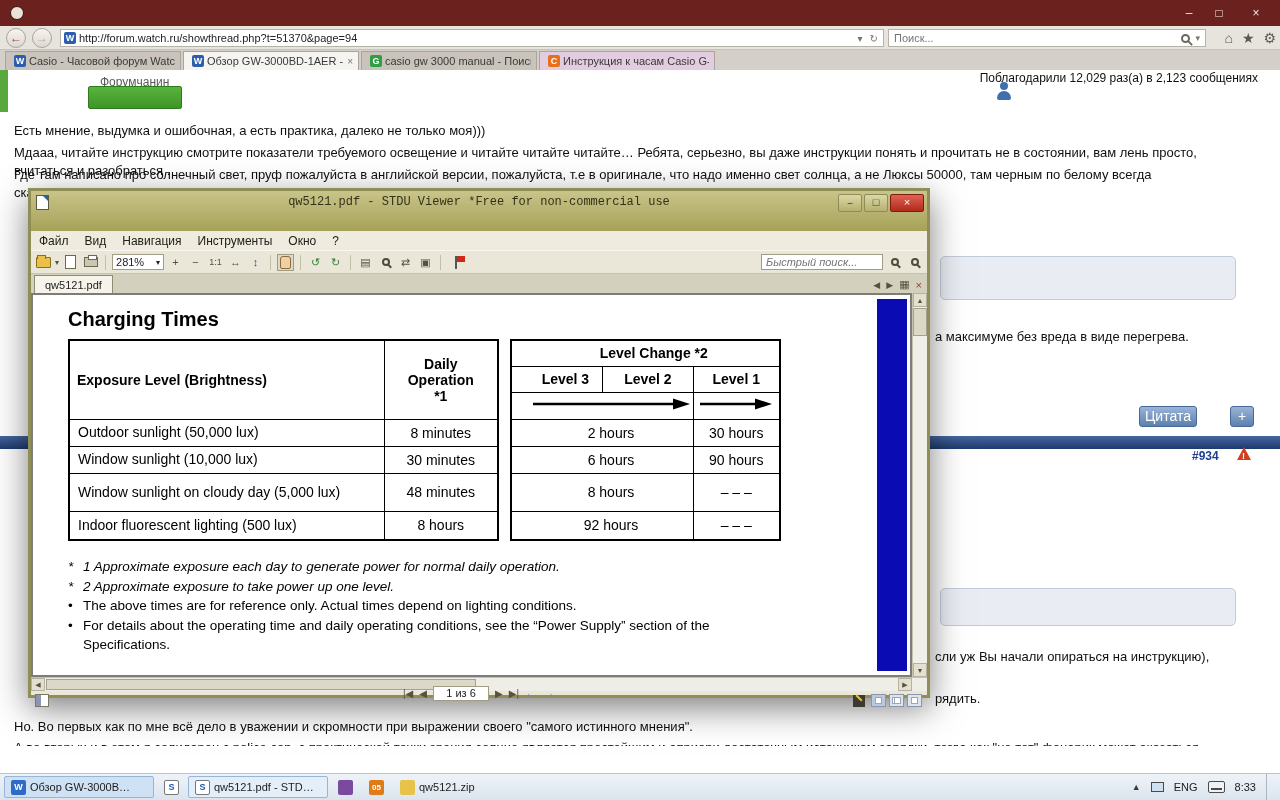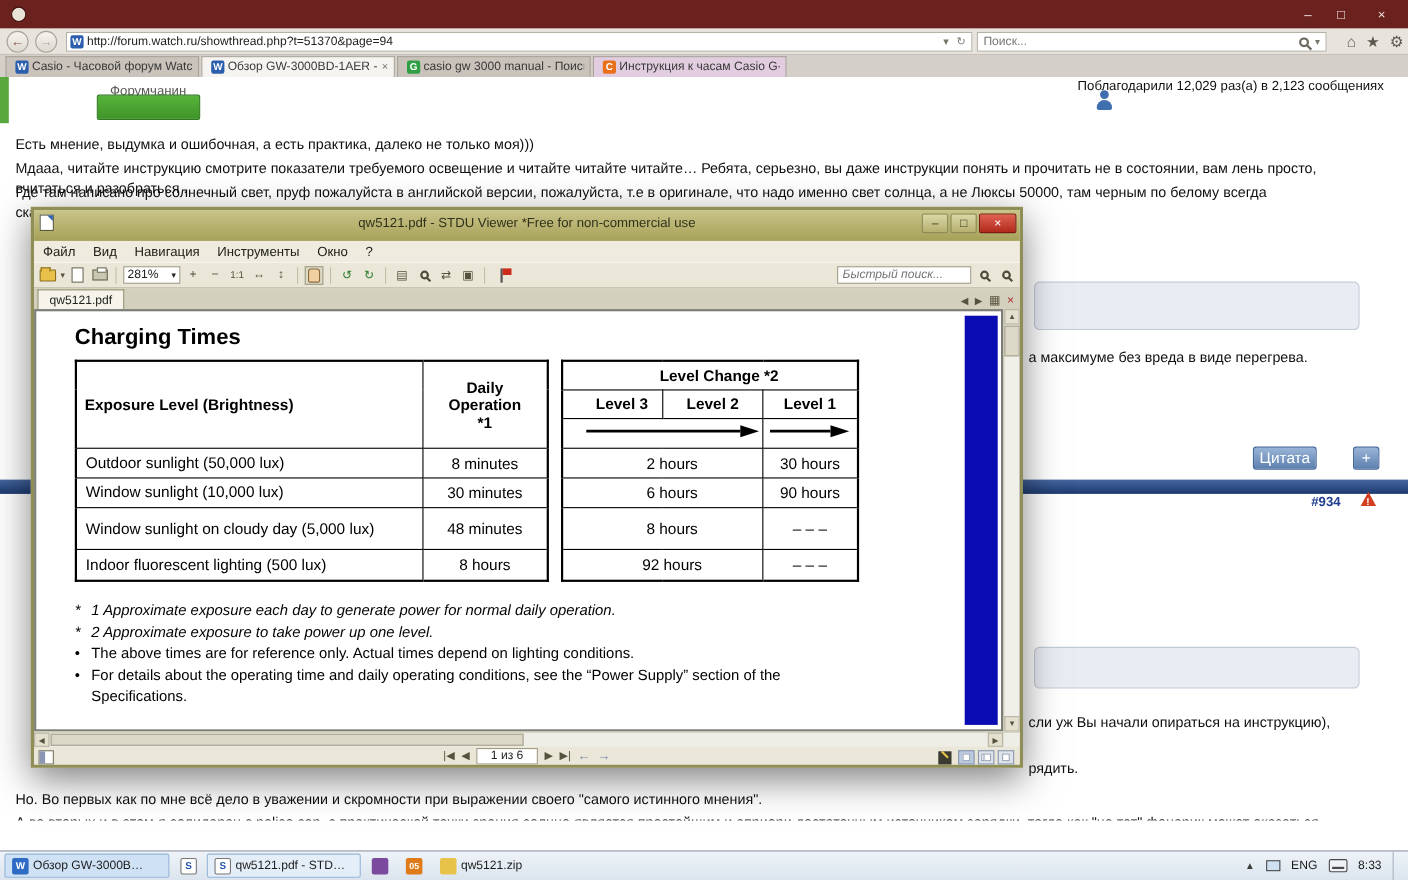--- a/index.html
+++ b/index.html
@@ -45,21 +45,21 @@
   .warn i{position:absolute;left:-2px;top:3px;color:#fff;font-size:9px;font-weight:bold;font-style:normal;}
   .person{position:absolute;width:16px;height:19px;}
   .person::before{content:"";position:absolute;left:4px;top:0;width:8px;height:8px;border-radius:50%;background:#3f6fae;}
   .person::after{content:"";position:absolute;left:1px;top:9px;width:14px;height:9px;border-radius:7px 7px 2px 2px;background:#3f6fae;}
   .badge{position:absolute;background:linear-gradient(#58b43c,#3f9428);border:1px solid #2e7a1e;border-radius:2px;}
   .greenstrip{position:absolute;left:0;top:0;width:8px;height:42px;background:#58a83e;}
   .stats div{line-height:14px;font-size:11px;}
 
   
   #stdu{position:absolute;left:28px;top:188px;width:902px;height:510px;background:#ece9db;border:3px solid #908e57;box-shadow:0 10px 32px rgba(0,0,0,.5);display:flex;flex-direction:column;}
-  .s-titlebar{height:28px;background:linear-gradient(#c9c489,#a6a158);position:relative;flex:none;}
+  .s-titlebar{height:40px;background:linear-gradient(#c9c489,#a6a158);position:relative;flex:none;font-family:Liberation Mono, monospace;}
   .s-title{position:absolute;left:0;right:0;top:4px;text-align:center;font-size:12px;color:#32321b;}
   .s-appicon{position:absolute;left:5px;top:4px;width:13px;height:15px;background:#fff;border:1px solid #5a5a40;}
   .s-appicon::after{content:"";position:absolute;right:0;top:0;border-left:5px solid transparent;border-top:5px solid #2b5fad;}
   .s-btns{position:absolute;right:3px;top:3px;display:flex;gap:2px;}
   .sbtn{width:24px;height:18px;display:flex;align-items:center;justify-content:center;font-size:11px;color:#3a3a22;background:linear-gradient(#dcd8a6,#b5b070);border:1px solid #8e8c58;border-radius:2px;}
   .sbtn.close{width:34px;background:linear-gradient(#e06252,#b12a1c);color:#fff;border-color:#7e1c14;}
   .s-menubar{height:19px;display:flex;align-items:center;font-size:12px;color:#21211a;background:#efecdf;flex:none;}
   .s-menubar span{padding:0 8px;}
   .s-toolbar{height:24px;background:#eae7d9;border-top:1px solid #f8f6ee;border-bottom:1px solid #c6c3af;display:flex;align-items:center;padding:0 4px;gap:3px;font-size:11px;color:#55523e;flex:none;}
   .tsep{width:1px;height:15px;background:#c2bfa9;margin:0 3px;flex:none;}
@@ -200,21 +200,21 @@
       <div class="abs" style="right:22px;top:0;font-size:12px;">Поблагодарили 12,029 раз(а) в 2,123 сообщениях</div>
       <div class="abs" style="left:100px;top:4px;color:#5a5a5a;font-size:12px;">Форумчанин</div>
       <div class="badge" style="left:88px;top:16px;width:94px;height:23px;"></div>
       <span class="person" style="left:996px;top:12px;"></span>
 
       <div class="abs" style="left:14px;top:52px;">Есть мнение, выдумка и ошибочная, а есть практика, далеко не только моя)))</div>
       <div class="abs" style="left:14px;top:74px;width:1190px;">Мдааа, читайте инструкцию смотрите показатели требуемого освещение и читайте читайте читайте… Ребята, серьезно, вы даже инструкции понять и прочитать не в состоянии, вам лень просто, вчитаться и разобраться .</div>
       <div class="abs" style="left:14px;top:96px;width:1190px;">Где там написано про солнечный свет, пруф пожалуйста в английской версии, пожалуйста, т.е в оригинале, что надо именно свет солнца, а не Люксы 50000, там черным по белому всегда сказано, что</div>
 
       <div class="qbox" style="left:940px;top:186px;width:296px;height:44px;"></div>
-      <div class="abs" style="left:935px;top:246px;">а максимуме без вреда в виде перегрева.</div>
+      <div class="abs" style="left:935px;top:258px;">а максимуме без вреда в виде перегрева.</div>
 
       <div class="vbtn" style="left:1139px;top:336px;width:58px;">Цитата</div>
       <div class="vbtn" style="left:1230px;top:336px;width:24px;">+</div>
 
       <div class="phead" style="top:366px;"></div>
       <a class="abs" style="left:1192px;top:378px;font-weight:bold;color:#1f3e8f;font-size:12px;text-decoration:none;">#934</a>
       <span class="warn" style="left:1237px;top:377px;">
           <i>!</i>
         </span>
 

